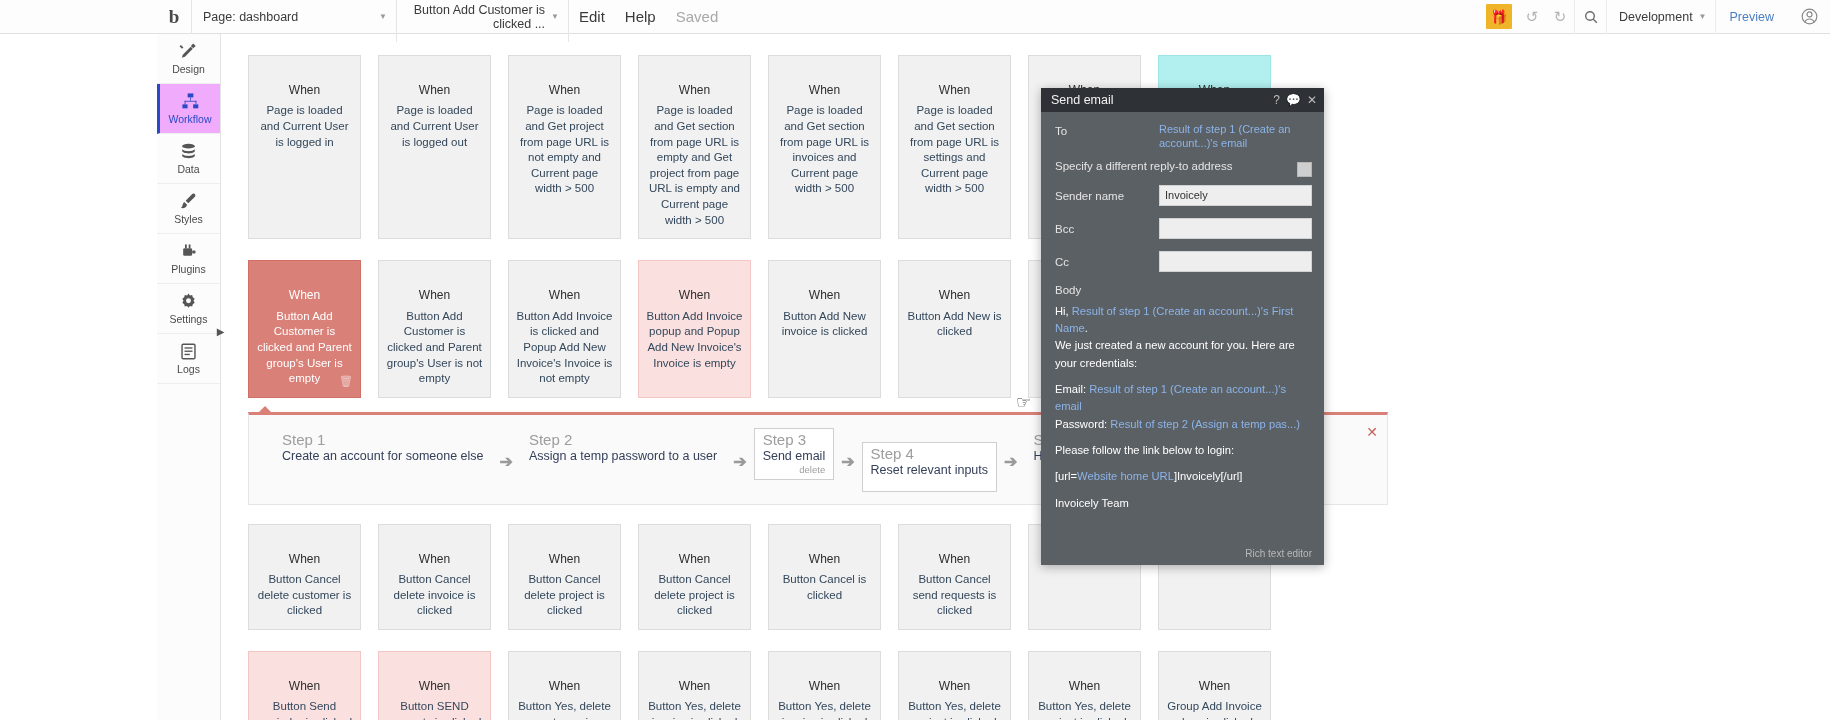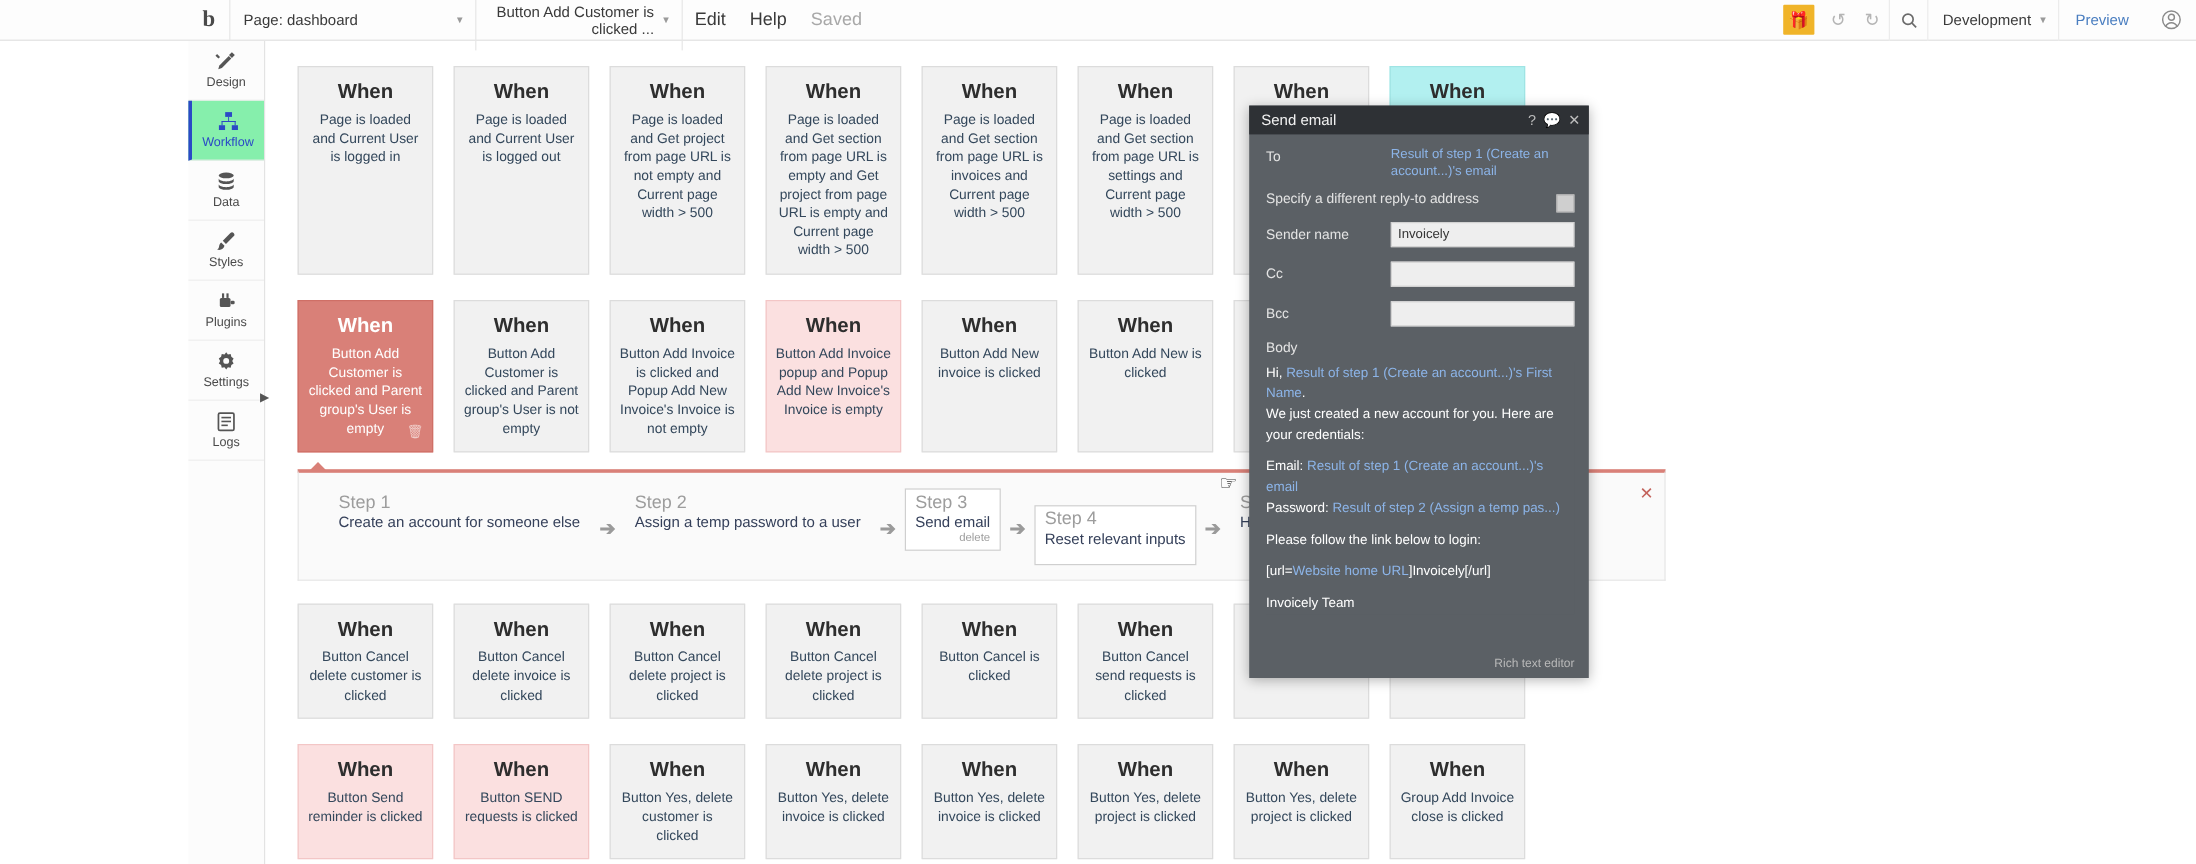--- a/index.html
+++ b/index.html
@@ -72,21 +72,21 @@
     position:absolute; left:157px; top:34px; width:64px; height:686px;
     background:#fcfcfc; border-right:1px solid #e3e3e3; z-index:30;
   }
   .rail-item {
     height:50px; display:flex; flex-direction:column;
     align-items:center; justify-content:center; gap:2px;
     cursor:pointer; border-bottom:1px solid #eeeeee;
     color:#4a4a4a;
   }
   .rail-item .ri-label { font-size:10.5px; color:#4a4a4a; }
-  .rail-item.active { background:#86efac; border-left:3px solid #2b49c6; }
+  .rail-item.active { background:#f0abfc; border-left:3px solid #2b49c6; }
   .rail-item.active .ri-label { color:#2b49c6; }
   .rail-item svg { display:block; }
   #rail-collapse {
     position:absolute; right:-6px; top:290px; width:11px; height:14px;
     display:flex; align-items:center; justify-content:center;
     color:#555; font-size:10px; cursor:pointer; background:transparent;
   }
 
   
   #canvas {
@@ -94,21 +94,21 @@
     background:#ffffff; overflow:hidden;
   }
   .wf-row { display:flex; gap:17px; padding-left:27px; }
   .ev-card {
     width:113px; background:#f1f1f1; border:1px solid #dcdcdc;
     padding:9px 7px 10px; text-align:center; cursor:pointer;
     font-size:11.5px; color:#33475b; line-height:1.36;
     position:relative;
   }
   .ev-card .when {
-    font-size:17px; color:#2e2e2e; margin-bottom:5px; font-weight:700;
+    font-size:12px; color:#2e2e2e; margin-bottom:5px; font-weight:400;margin-top:17px;
   }
   .ev-card.sel-strong {
     background:#d98078; border-color:#cf6f66; color:#ffffff;
   }
   .ev-card.sel-strong .when { color:#ffffff; }
   .ev-card.tint-pink { background:#fbe0e0; border-color:#f3c6c6; }
   .ev-card.tint-cyan { background:#b2f0f0; border-color:#9fe4e4; }
   .ev-card.h-tall   { min-height:116px; }
   .ev-card.h-mid    { min-height:103px; }
   .ev-card.h-short  { min-height:72px; }
@@ -528,28 +528,28 @@
     </div>
 
     <div class="frow">
       <span class="flabel">Sender name</span>
       <div class="fctl">
           <div class="finput">Invoicely</div>
         </div>
     </div>
 
     <div class="frow">
-      <span class="flabel">Cc</span>
+      <span class="flabel">Bcc</span>
       <div class="fctl">
           <div class="finput"></div>
         </div>
     </div>
 
     <div class="frow">
-      <span class="flabel">Bcc</span>
+      <span class="flabel">Cc</span>
       <div class="fctl">
           <div class="finput"></div>
         </div>
     </div>
 
 
     <div style="margin-top:4px;">
       <div class="flabel" style="width:auto;padding-top:0;margin-bottom:5px;">Body</div>
       <div class="body-box">
         <div>

